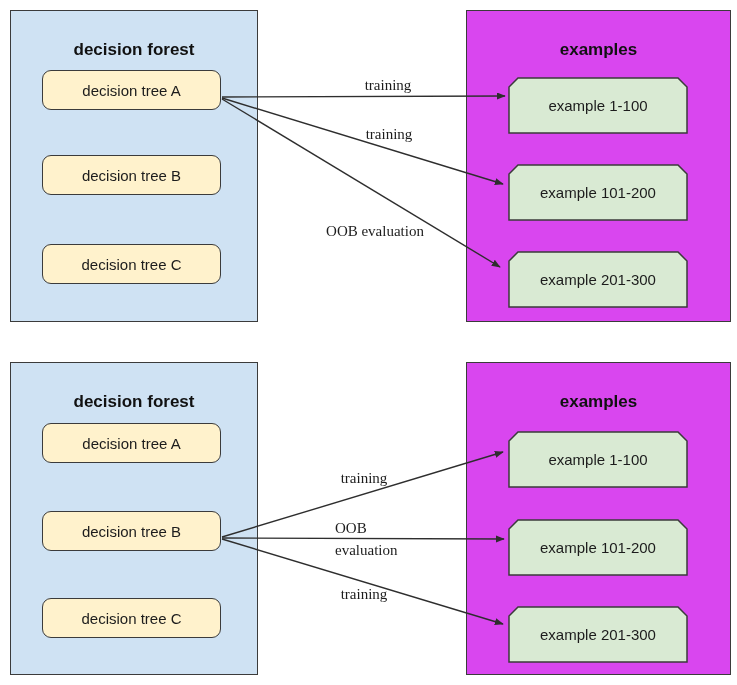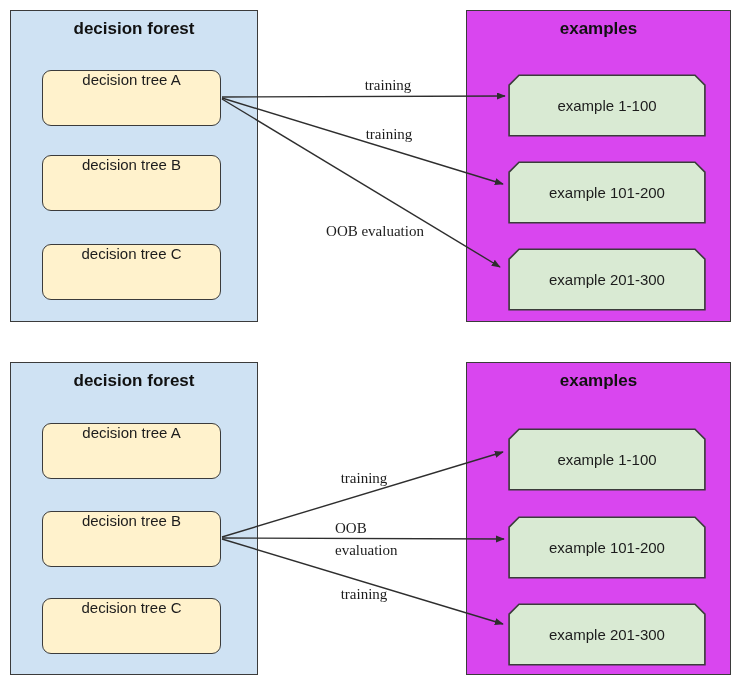--- a/index.html
+++ b/index.html
@@ -2,30 +2,30 @@
 <html><head>
 <meta charset="utf-8">
 <style>
   html,body{margin:0;padding:0;background:#ffffff;}
   body{font-family:"Liberation Sans", sans-serif; color:#1c1c1c;}
   .canvas{position:relative;width:737px;height:685px;background:#fff;overflow:hidden;}
 
   .panel{position:absolute;box-sizing:border-box;border:1.5px solid #3b3b3b;}
   .panel.forest{background:#cfe2f3;}
   .panel.examples{background:#d946ef;}
-  .panel h2{margin:0;padding-top:8px;text-align:center;font-size:17px;font-weight:bold;color:#111;}
+  .panel h2{margin:0;padding-top:29px;text-align:center;font-size:17px;font-weight:bold;color:#111;}
 
   .tree-node{
-    position:absolute;left:31px;width:179px;height:56px;box-sizing:border-box;
+    position:absolute;left:31px;width:179px;height:40px;box-sizing:border-box;
     background:#fff2cc;border:1.5px solid #3b3b3b;border-radius:9px;
-    display:flex;align-items:flex-start;justify-content:center;
+    display:flex;align-items:center;justify-content:center;
     font-size:15px;color:#1c1c1c;
   }
 
-  .example-node{position:absolute;left:41px;width:180px;height:73px;padding-left:18px;}
+  .example-node{position:absolute;left:41px;width:180px;height:73px;}
   .example-node svg{position:absolute;left:0;top:0;width:100%;height:100%;display:block;}
   .example-node .lbl{
     position:absolute;inset:0;display:flex;align-items:center;justify-content:center;
     font-size:15px;color:#1c1c1c;
   }
 
   .arrow-layer{position:absolute;left:0;top:0;width:737px;height:685px;pointer-events:none;z-index:3;}
   .arrow-layer line{stroke:#2e2e2e;stroke-width:1.4;}
 
   .edge-label{

